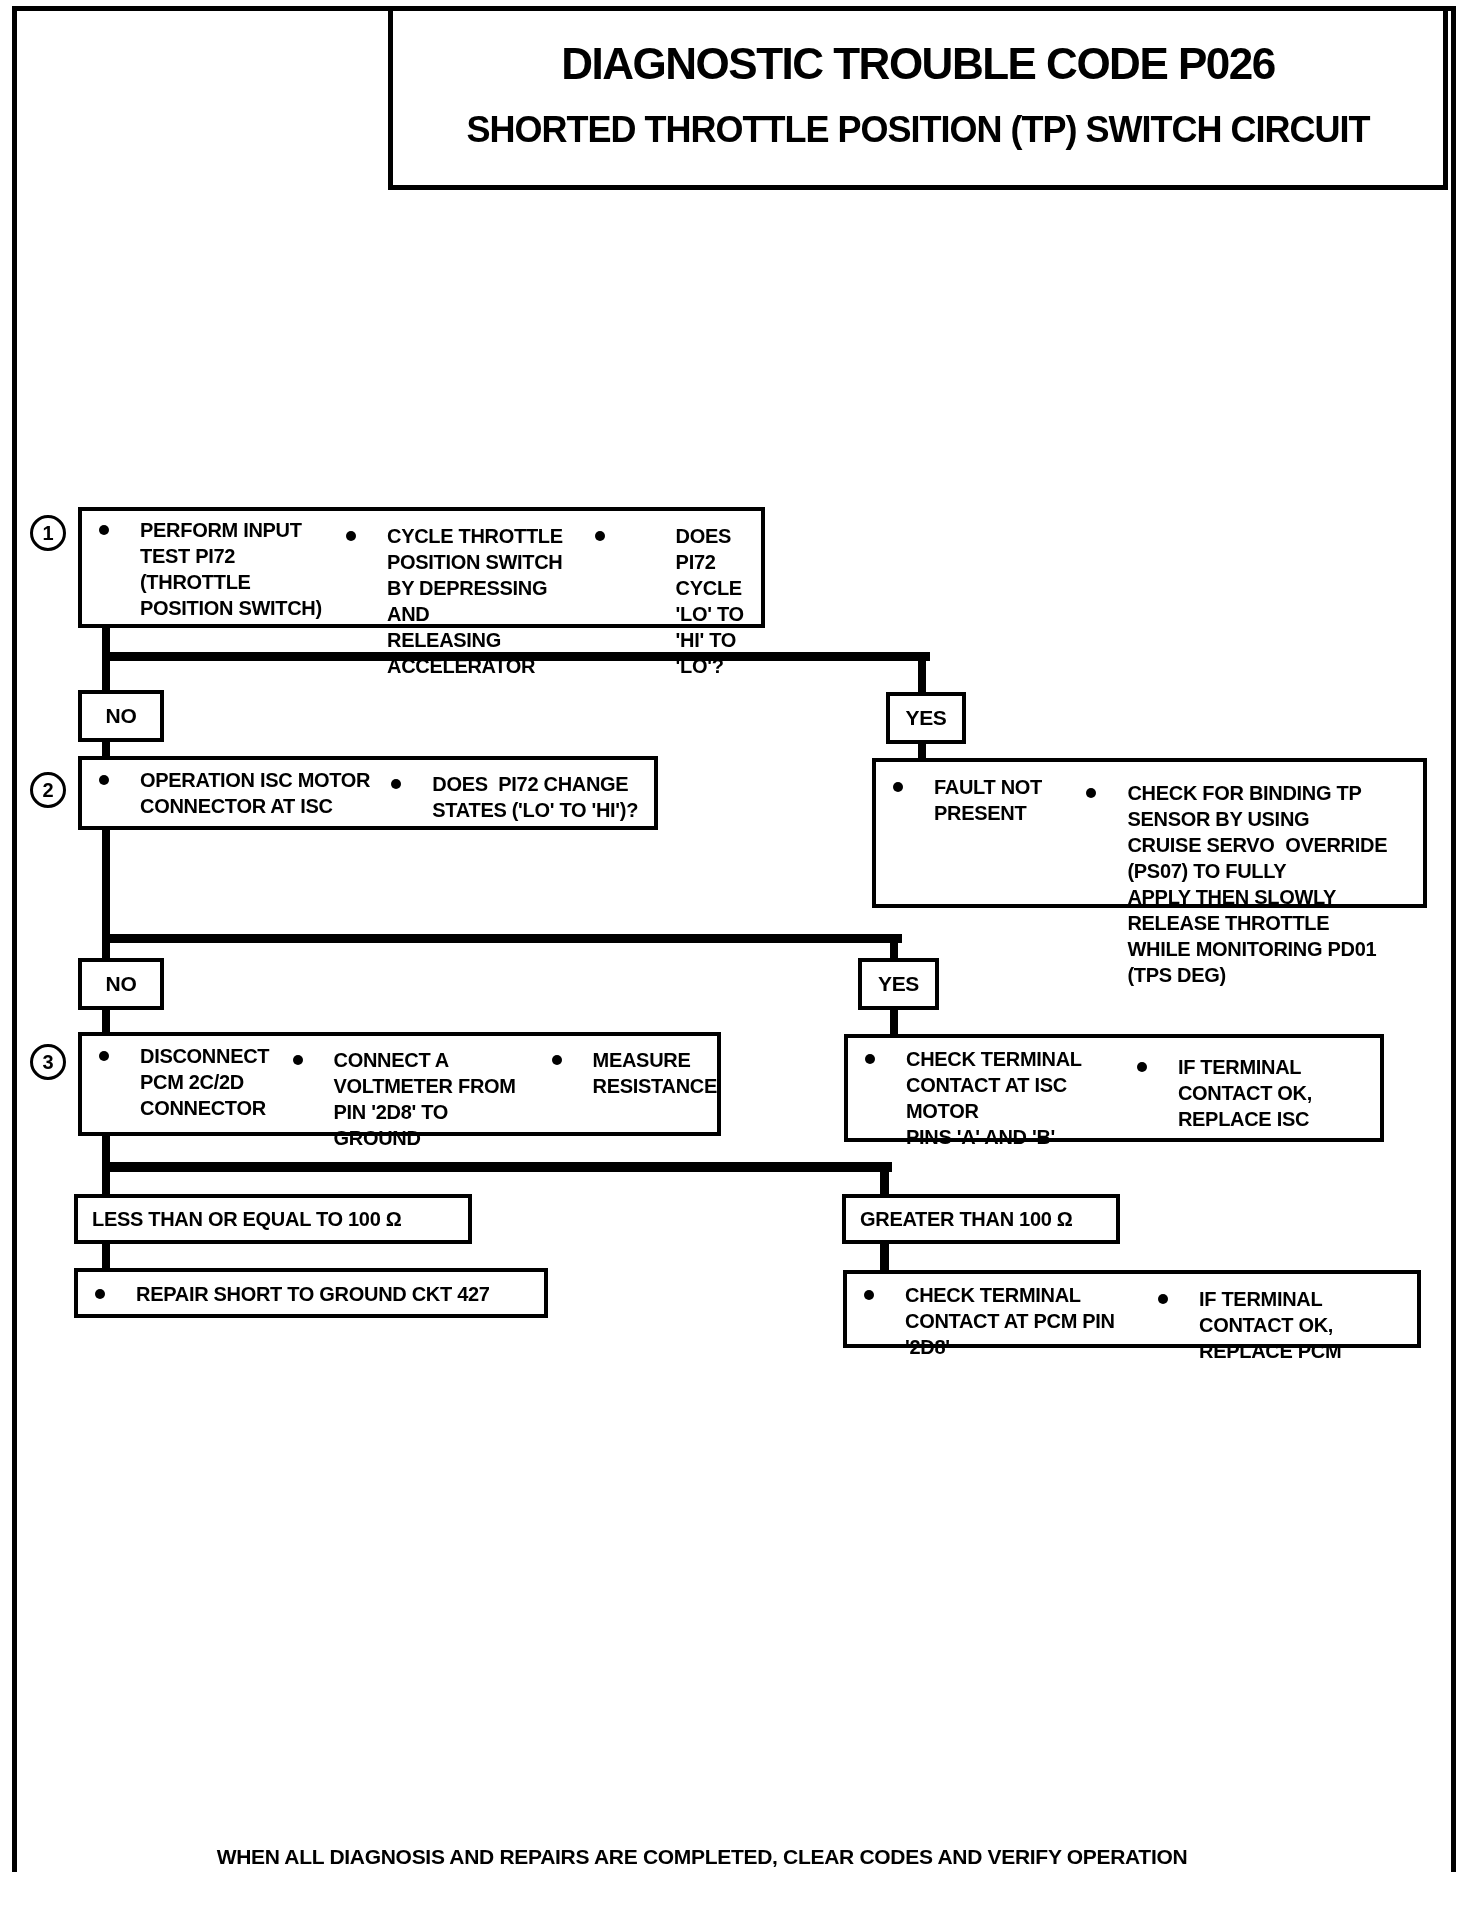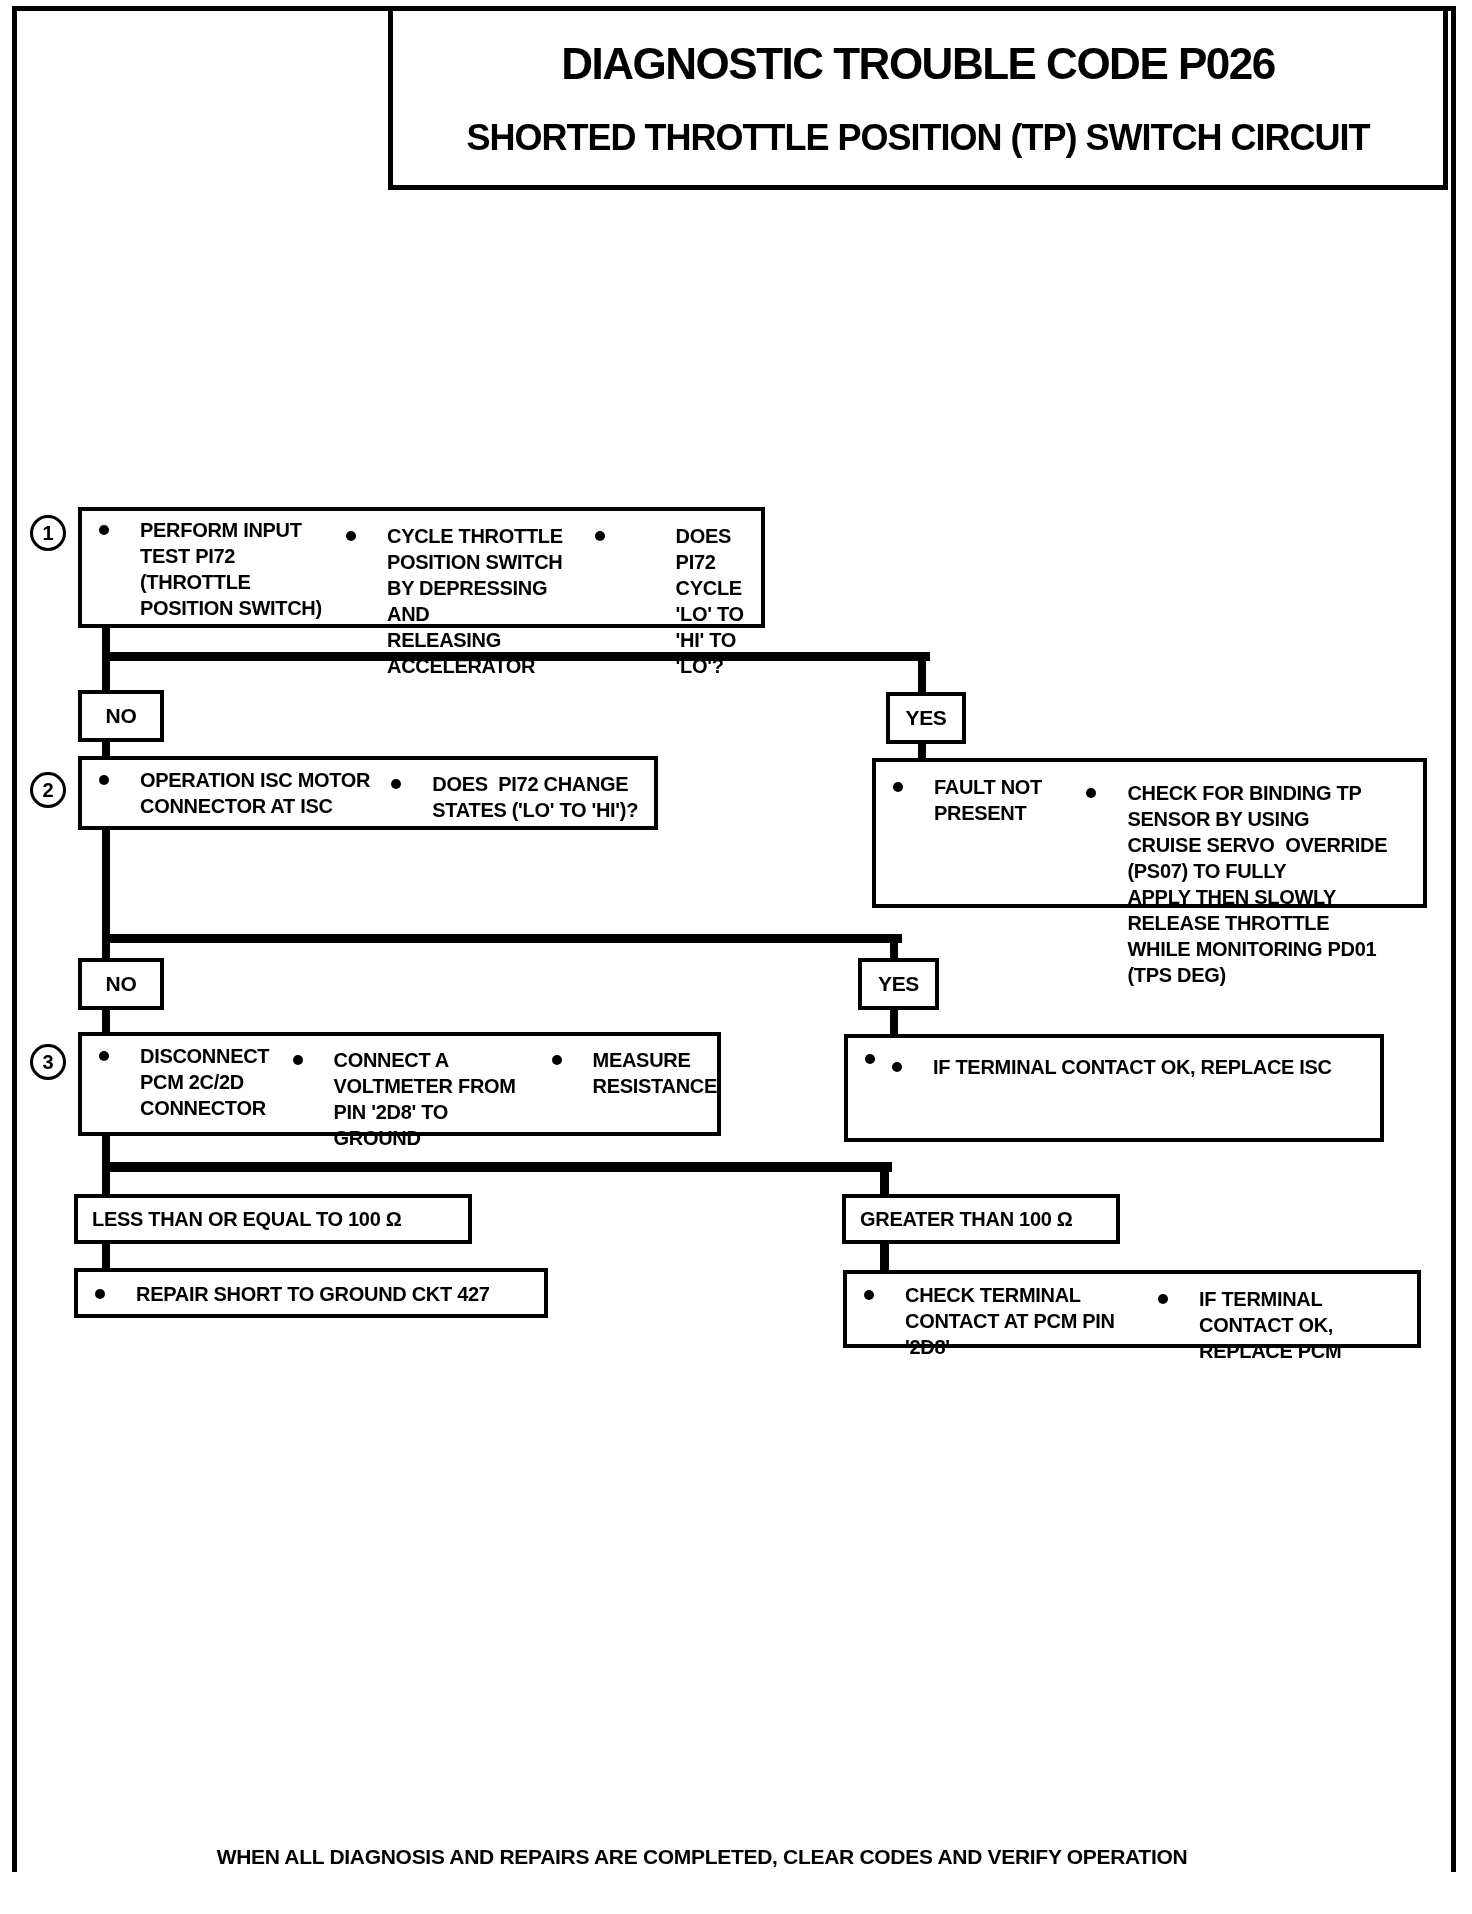--- a/index.html
+++ b/index.html
@@ -10,21 +10,21 @@
   }
   .page-border {
     position:absolute; left:12px; top:6px; width:1444px; height:1900px;
     border:5px solid #000; box-sizing:border-box;
   }
   .title-box {
     position:absolute; left:388px; top:6px; width:1060px; height:184px;
     border:5px solid #000; box-sizing:border-box; background:#fff; text-align:center;
   }
   .title-line1 { font-size:44px; letter-spacing:-1.5px; margin-top:28px; }
-  .title-line2 { font-size:36px; letter-spacing:-1px; margin-top:28px; }
+  .title-line2 { font-size:36px; letter-spacing:-1px; margin-top:20px; }
 
   .box {
     position:absolute; border:4px solid #000; box-sizing:border-box; background:#fff;
   }
   .bullets { display:flex; flex-direction:row; padding-top:8px; }
   .bullet { display:flex; align-items:flex-start; }
   .dot {
     flex:none; width:10px; height:10px; border-radius:50%; background:#000;
     margin:8px 0 0 17px;
   }
@@ -165,20 +165,22 @@
         <span class="dot"></span>
         <span class="btext">MEASURE RESISTANCE</span>
       </div>
     </div>
   </div>
 
   <div class="box" style="left:844px; top:1034px; width:540px; height:108px;">
     <div class="bullets" style="padding-top:8px;">
       <div class="bullet">
         <span class="dot"></span>
+        <span class="btext">CHECK TERMINAL CONTACT AT ISC MOTOR
+PINS 'A' AND 'B'</span>
       </div>
       <div class="bullet" style="margin-top:8px;">
         <span class="dot"></span>
         <span class="btext">IF TERMINAL CONTACT OK, REPLACE ISC</span>
       </div>
     </div>
   </div>
 
   <div class="line" style="left:102px; top:1134px; width:8px; height:32px;"></div>
   <div class="line" style="left:102px; top:1162px; width:790px; height:10px;"></div>

